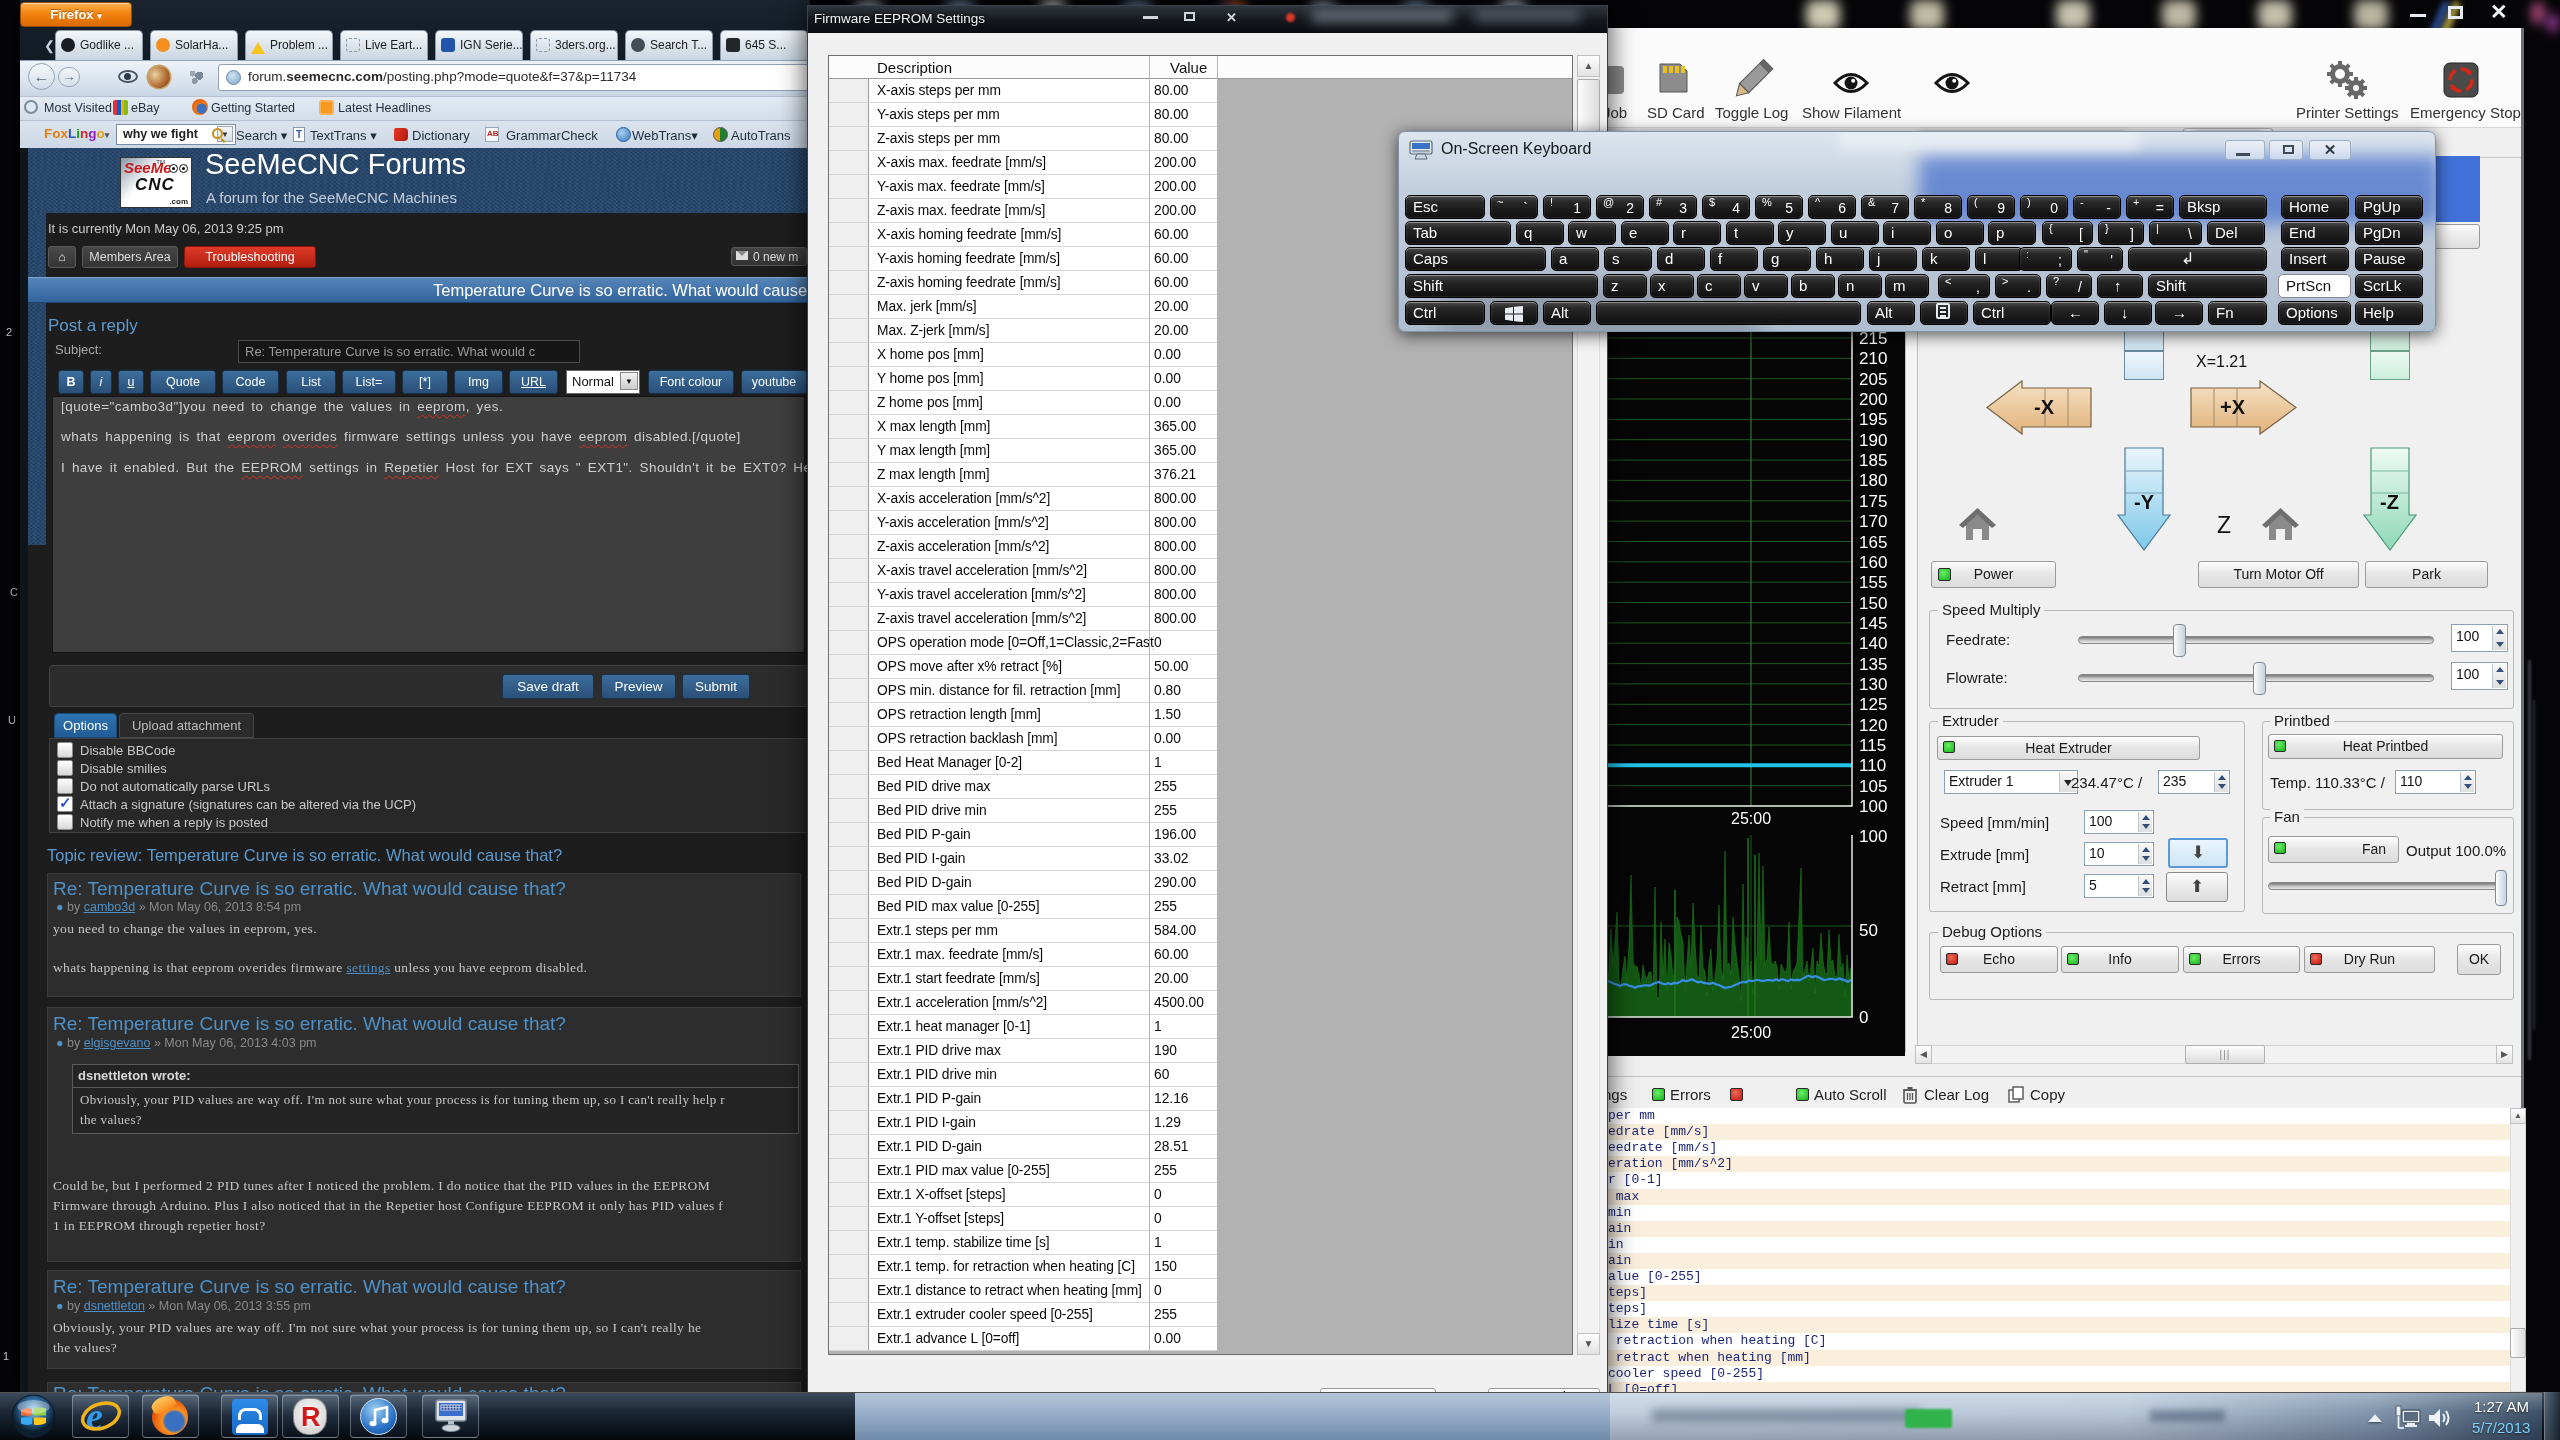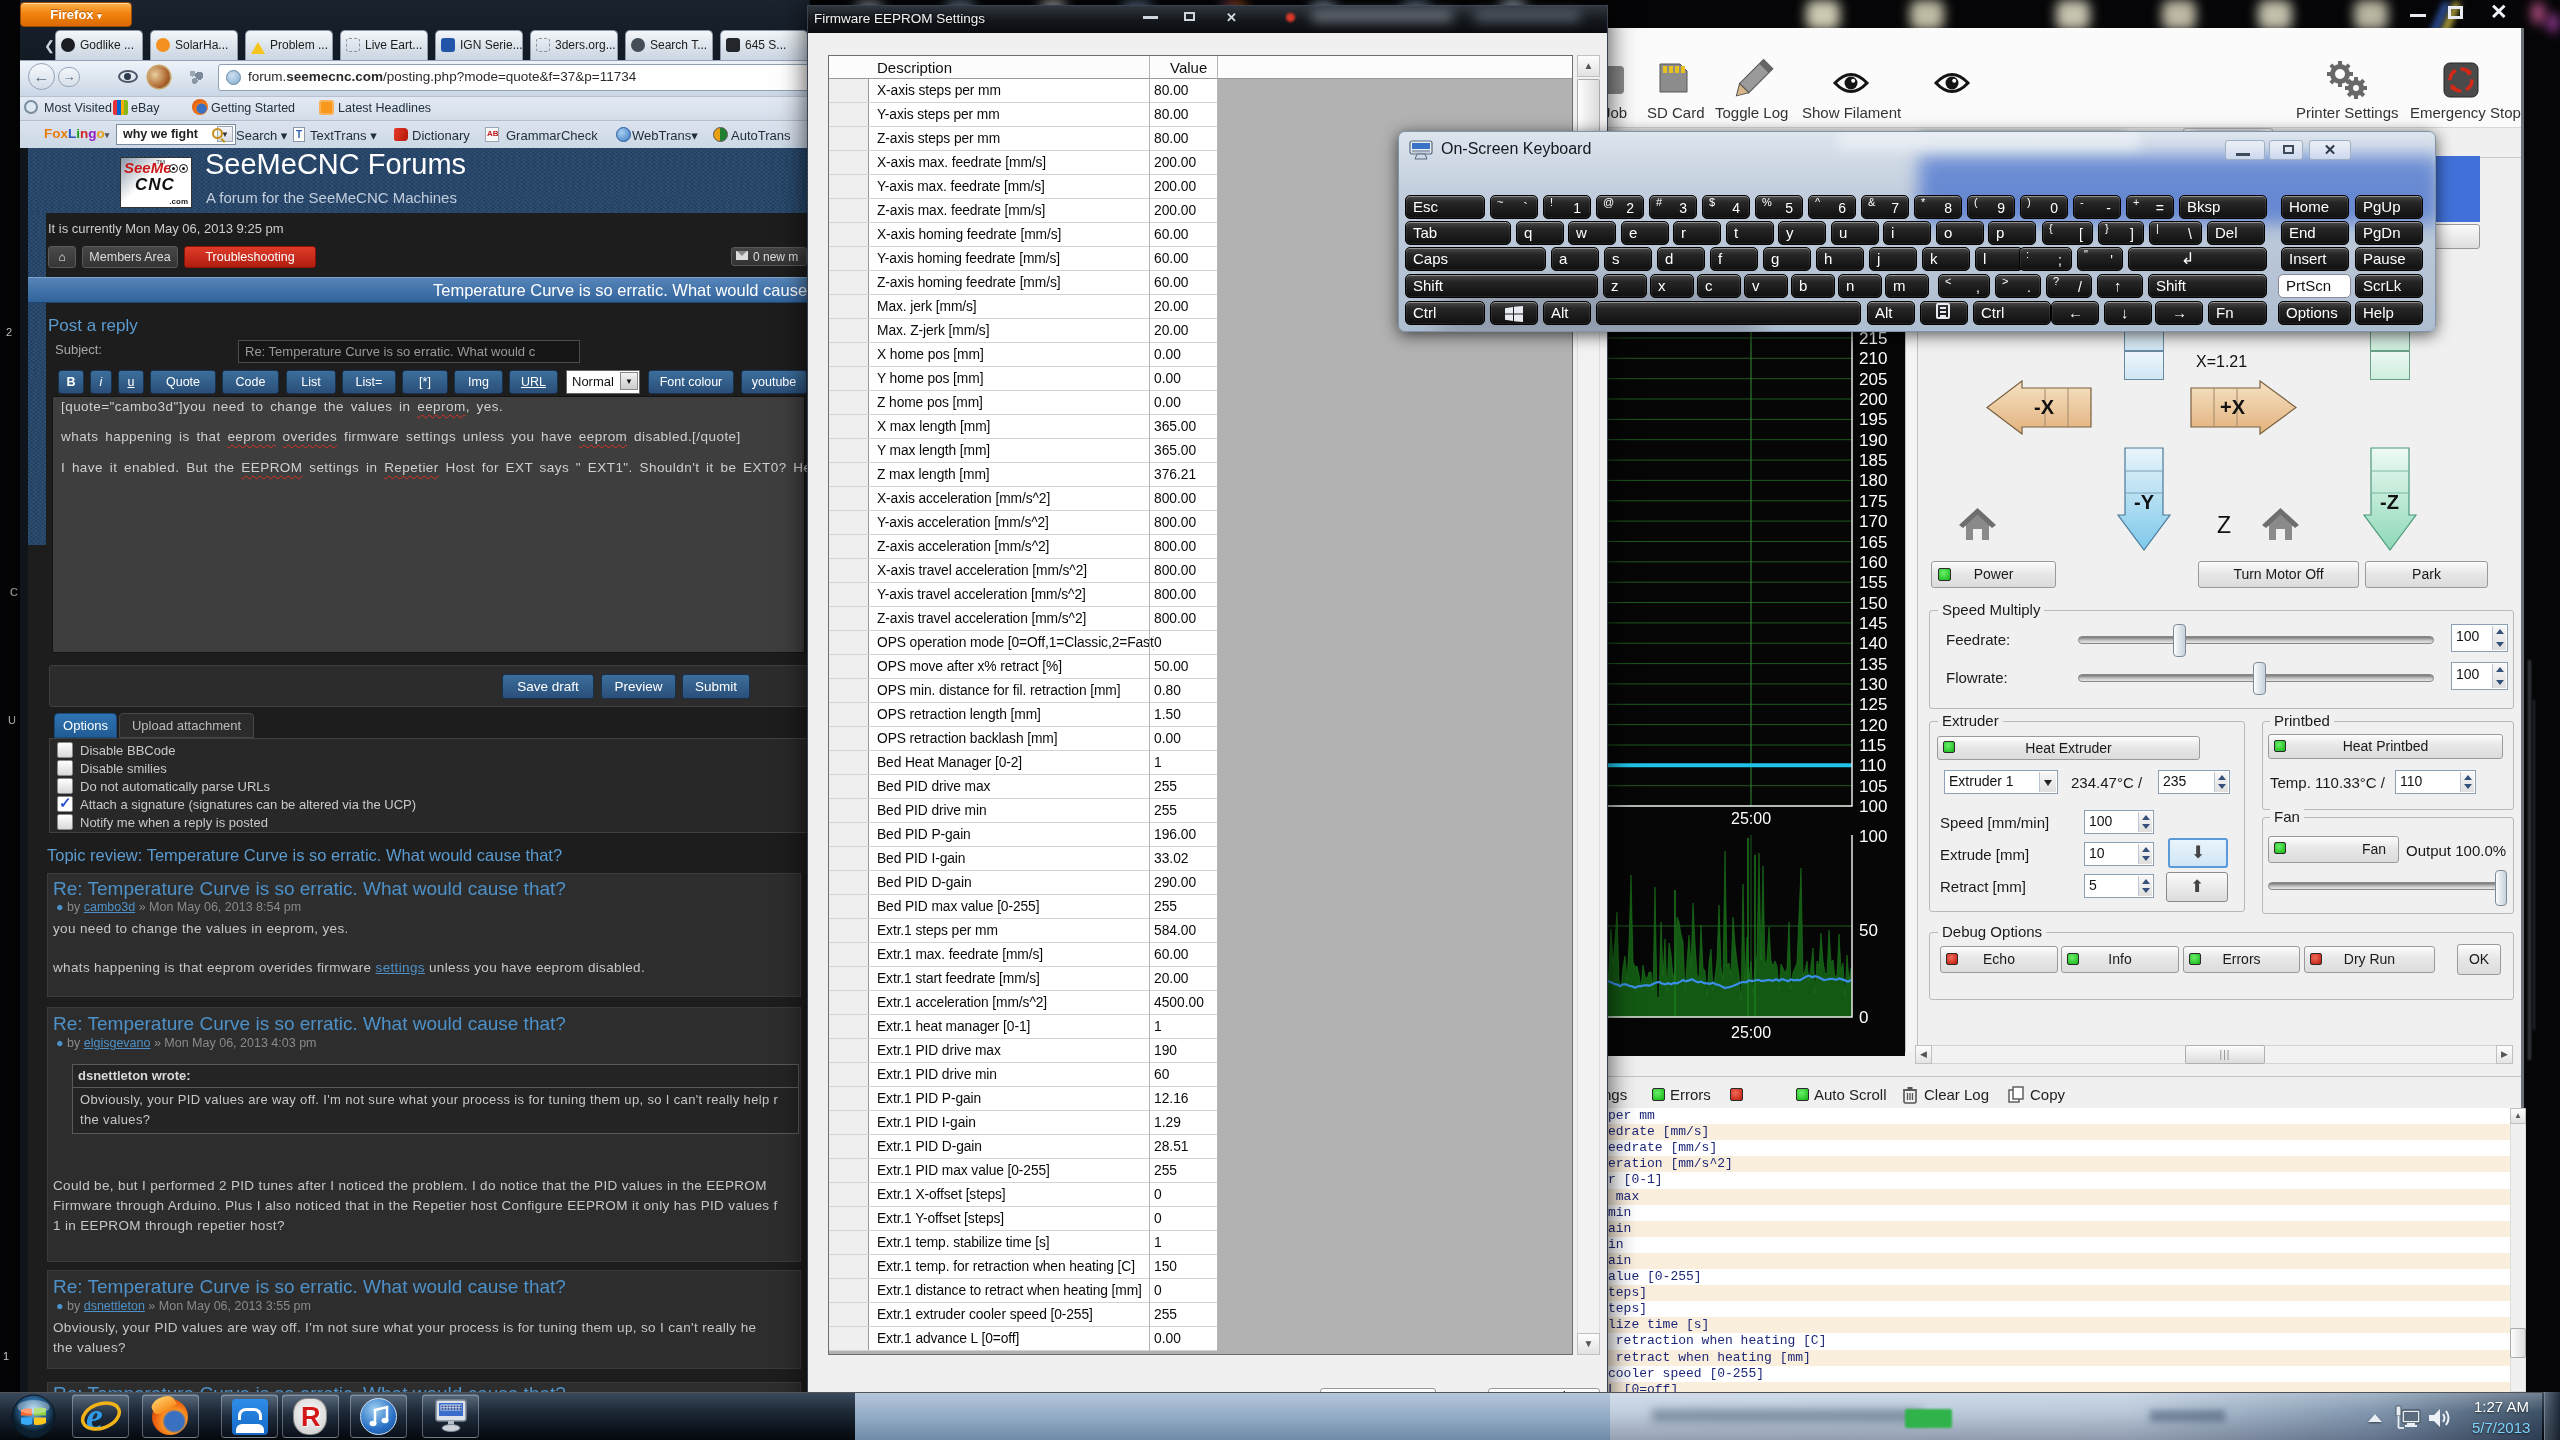--- a/index.html
+++ b/index.html
@@ -31,21 +31,21 @@
 .erow .v{position:absolute;left:325px;top:3.5px;font-size:13.8px;color:#0a0a0a;background:#fff;padding-right:60px;}
 .logrow{position:absolute;left:0;width:100%;font-family:"Liberation Mono",monospace;font-size:13px;color:#1e2878;white-space:pre;line-height:16px;}
 .ftab{position:absolute;top:30px;width:88px;height:30px;background:linear-gradient(#f4f7fa,#d9e1ea 60%,#ccd6e2);border:1px solid #8d99a8;border-bottom:none;border-radius:5px 5px 0 0;font-size:12px;color:#1c1c1c;overflow:hidden;white-space:nowrap;}
 .ftab i{position:absolute;left:5px;top:7px;width:14px;height:14px;border-radius:3px;}
 .ftab b{position:absolute;left:24px;top:7px;font-weight:normal;}
 .cbrow{position:absolute;left:57px;height:16px;width:16px;background:linear-gradient(#fff,#d8d8d8);border:1px solid #8a8a8a;border-radius:2px;}
 .cblbl{position:absolute;left:80px;font-size:13px;color:#c9c9c9;white-space:pre;}
 .ptitle{position:absolute;font-size:19px;color:#4e91c8;white-space:nowrap;}
 .pmeta{position:absolute;font-size:12.5px;color:#8a8a8a;white-space:pre;}
 .pmeta a{color:#4e91c8;text-decoration:underline;}
-.pbody{position:absolute;font-size:13.5px;color:#c6c6c6;letter-spacing:.35px;white-space:pre;}
+.pbody{position:absolute;font-size:13.5px;color:#c6c6c6;letter-spacing:.35px;white-space:pre;font-family:Liberation Serif, serif;}
 .sq{text-decoration:underline wavy #d83020 1px;text-underline-offset:3px;}
 a{text-decoration:none;}
 </style></head><body>
 
 <div class="blob" style="left:855px;top:2px;width:28px;height:26px;background:#cfe0f0;"></div>
 <div class="blob" style="left:945px;top:2px;width:30px;height:26px;background:#9fc0e0;"></div>
 <div class="blob" style="left:1040px;top:0px;width:26px;height:30px;background:#e8e8e8;"></div>
 <div class="blob" style="left:1122px;top:2px;width:30px;height:26px;background:#88a8cc;"></div>
 <div class="blob" style="left:1310px;top:2px;width:26px;height:26px;background:#b0c8e0;"></div>
 <div class="blob" style="left:1402px;top:2px;width:28px;height:26px;background:#90b0d0;"></div>
@@ -448,21 +448,21 @@
 <div class="track" style="left:2078px;top:674px;width:356px;"></div>
 <div class="thumb" style="left:2253px;top:662px;height:33px;"></div>
 <div class="spin" style="left:2451px;top:662px;width:57px;height:28px;">
     <span class="v">100</span>
     <span class="ar"></span>
   </div>
 <div class="grp" style="left:1929px;top:721px;width:316px;height:191px;"></div>
 <div class="grplbl" style="left:1938px;top:712px;">Extruder</div>
 <div class="wbtn" style="left:1937px;top:736px;width:263px;height:24px;line-height:22px;">Heat Extruder</div>
 <div class="led ledg" style="left:1943px;top:741px;width:12px;height:12px;"></div>
-<div class="spin" style="left:1944px;top:770px;width:114px;height:24px;">
+<div class="spin" style="left:1944px;top:770px;width:134px;height:24px;">
     <span class="v" style="top:2px;">Extruder 1</span>
     <span style="position:absolute;right:1px;top:1px;bottom:1px;width:17px;background:linear-gradient(#f8f8f8,#dfdfdf);border-left:1px solid #bcc7d2;"></span>
     <span style="position:absolute;right:5px;top:9px;border-left:4.5px solid transparent;border-right:4.5px solid transparent;border-top:6px solid #222;"></span>
   </div>
 <div class="lbl" style="left:2071px;top:774px;">234.47°C /</div>
 <div class="spin" style="left:2158px;top:770px;width:72px;height:24px;">
     <span class="v" style="top:2px;">235</span>
     <span class="ar"></span>
   </div>
 <div class="lbl" style="left:1940px;top:814px;">Speed [mm/min]</div>

